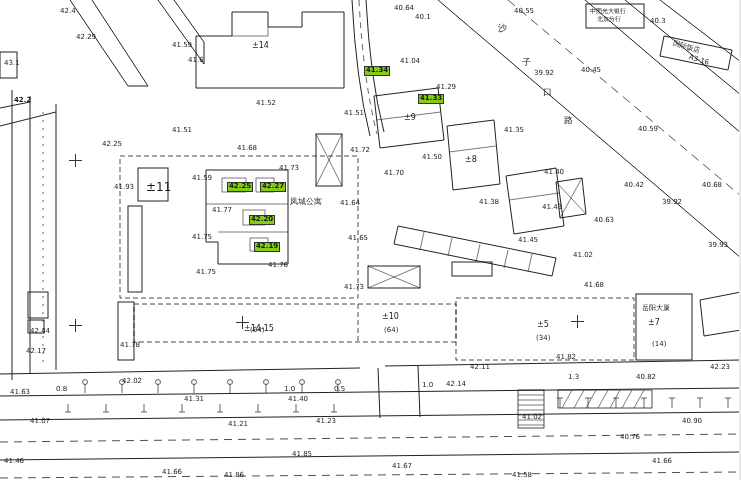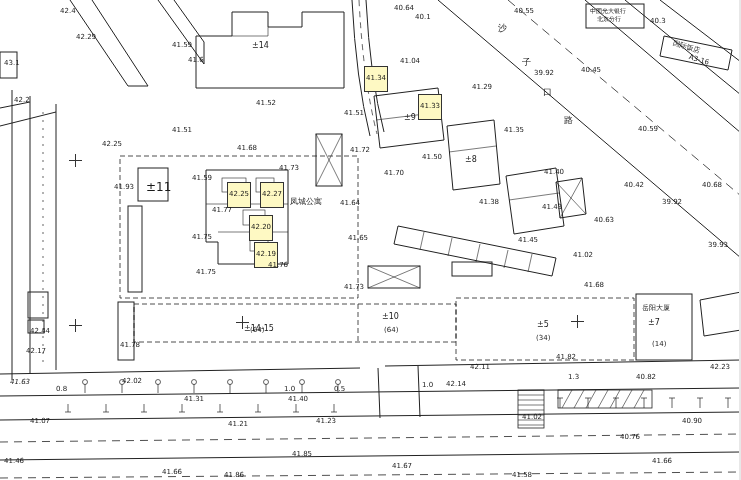--- a/index.html
+++ b/index.html
@@ -8,21 +8,21 @@
     position:relative; width:739px; height:480px;
     background:var(--bg); overflow:hidden;
     font-family:"DejaVu Sans", sans-serif;
   }
   .map svg { position:absolute; left:0; top:0; }
   .lbl {
     position:absolute; font-size:7px; line-height:1.1;
     color:var(--ink); white-space:nowrap; z-index:3;
     transform-origin:left top;
   }
-  .lbl.box { border:0.6px solid #333; padding:8px 1px; background:#fef9c3; }
+  .lbl.box { border:0.6px solid #333; padding:0 1px; background:#84cc16;font-weight:bold; }
   .cross { position:absolute; width:13px; height:13px; z-index:2; }
   .cross::before {
     content:""; position:absolute; left:6px; top:0; width:1px; height:13px; background:#333;
   }
   .cross::after {
     content:""; position:absolute; left:0; top:6px; width:13px; height:1px; background:#333;
   }
 </style>
 </head>
 <body>
@@ -215,23 +215,23 @@
       <div class="lbl" style="left: 498px; top: 24px; font-size: 9px;">沙</div>
       <div class="lbl" style="left: 674px; top: 40px; font-size: 7px; transform: rotate(17deg);">国际饭店</div>
       <div class="lbl" style="left: 690px; top: 54px; transform: rotate(17deg);">A3-16</div>
       <div class="lbl" style="left: 188px; top: 57px;">41.6</div>
       <div class="lbl" style="left: 522px; top: 58px; font-size: 9px;">子</div>
       <div class="lbl" style="left: 4px; top: 60px;">43.1</div>
       <div class="lbl box" style="left: 364px; top: 66px;">41.34</div>
       <div class="lbl" style="left: 400px; top: 58px;">41.04</div>
       <div class="lbl" style="left: 534px; top: 70px;">39.92</div>
       <div class="lbl" style="left: 581px; top: 67px;">40.45</div>
-      <div class="lbl" style="left: 472px; top: 84px;">41.29</div>
+      <div class="lbl" style="left: 436px; top: 84px;">41.29</div>
       <div class="lbl" style="left: 543px; top: 88px; font-size: 9px;">口</div>
-      <div class="lbl" style="left: 14px; top: 97px;">42.2</div>
+      <div class="lbl" style="left: 14px; top: 97px; font-weight: bold;">42.2</div>
       <div class="lbl box" style="left: 418px; top: 94px;">41.33</div>
       <div class="lbl" style="left: 256px; top: 100px;">41.52</div>
       <div class="lbl" style="left: 172px; top: 127px;">41.51</div>
       <div class="lbl" style="left: 404px; top: 114px; font-size: 8px;">±9</div>
       <div class="lbl" style="left: 564px; top: 116px; font-size: 9px;">路</div>
       <div class="lbl" style="left: 504px; top: 127px;">41.35</div>
       <div class="lbl" style="left: 638px; top: 126px;">40.59</div>
       <div class="lbl" style="left: 344px; top: 110px;">41.51</div>
       <div class="lbl" style="left: 102px; top: 141px;">42.25</div>
       <div class="lbl" style="left: 237px; top: 145px;">41.68</div>
@@ -274,21 +274,21 @@
       <div class="lbl" style="left: 536px; top: 335px;">(34)</div>
       <div class="lbl" style="left: 642px; top: 305px; font-size: 7px;">岳阳大厦</div>
       <div class="lbl" style="left: 648px; top: 319px; font-size: 8px;">±7</div>
       <div class="lbl" style="left: 652px; top: 341px;">(14)</div>
       <div class="lbl" style="left: 30px; top: 328px;">42.44</div>
       <div class="lbl" style="left: 26px; top: 348px;">42.17</div>
       <div class="lbl" style="left: 120px; top: 342px;">41.78</div>
       <div class="lbl" style="left: 556px; top: 354px;">41.82</div>
       <div class="lbl" style="left: 470px; top: 364px;">42.11</div>
       <div class="lbl" style="left: 710px; top: 364px;">42.23</div>
-      <div class="lbl" style="left: 10px; top: 379px; font-style: italic;">41.63</div>
+      <div class="lbl" style="left: 10px; top: 389px;">41.63</div>
       <div class="lbl" style="left: 122px; top: 378px;">42.02</div>
       <div class="lbl" style="left: 56px; top: 386px;">0.8</div>
       <div class="lbl" style="left: 284px; top: 386px;">1.0</div>
       <div class="lbl" style="left: 334px; top: 386px;">0.5</div>
       <div class="lbl" style="left: 422px; top: 382px;">1.0</div>
       <div class="lbl" style="left: 446px; top: 381px;">42.14</div>
       <div class="lbl" style="left: 568px; top: 374px;">1.3</div>
       <div class="lbl" style="left: 636px; top: 374px;">40.82</div>
       <div class="lbl" style="left: 184px; top: 396px;">41.31</div>
       <div class="lbl" style="left: 288px; top: 396px;">41.40</div>

